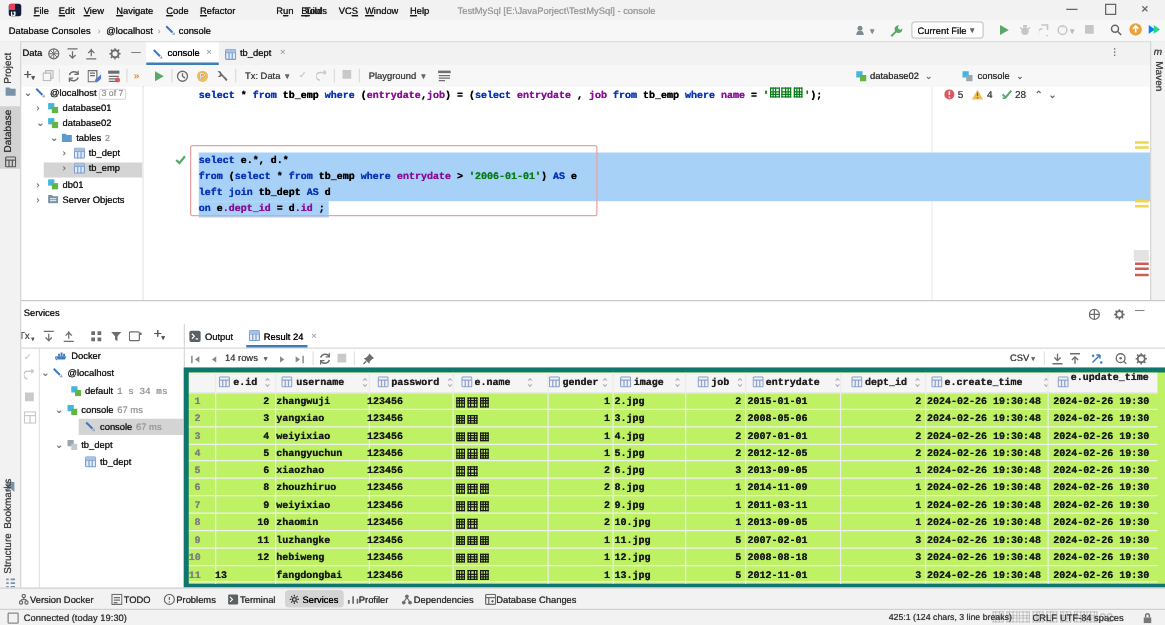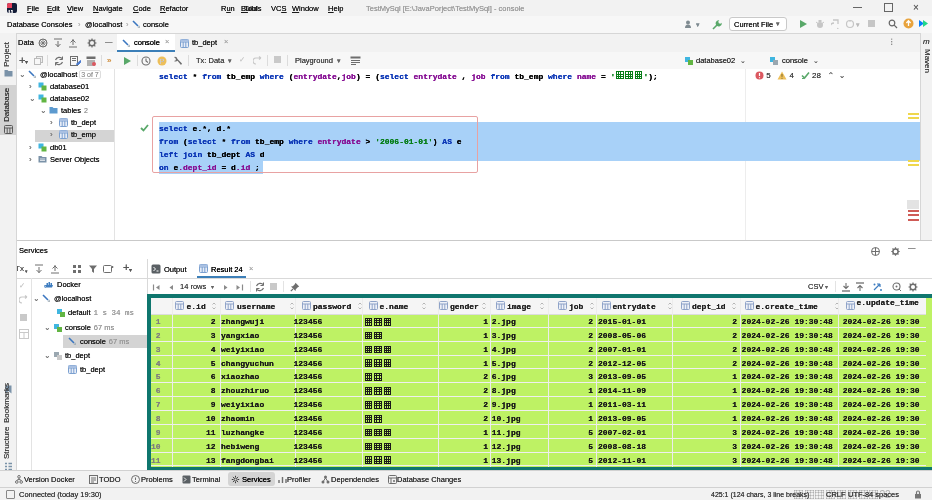--- a/index.html
+++ b/index.html
@@ -713,21 +713,21 @@
   <div class="ab" style="left:213px;top:142.6px;line-height:13px;color:#1a1a1a;"><span class="cjk"></span><span class="cjk"></span><span class="cjk"></span></div>
   <div class="ab mono" style="left:287.5px;top:141.6px;width:49.5px;text-align:right;line-height:13px;color:#1a1a1a;">1</div>
   <div class="ab mono" style="left:340.7px;top:141.6px;line-height:13px;color:#1a1a1a;">12.jpg</div>
   <div class="ab mono" style="left:397.5px;top:141.6px;width:44.5px;text-align:right;line-height:13px;color:#1a1a1a;">5</div>
   <div class="ab mono" style="left:447px;top:141.6px;line-height:13px;color:#1a1a1a;">2008-08-18</div>
   <div class="ab mono" style="left:521px;top:141.6px;width:65px;text-align:right;line-height:13px;color:#1a1a1a;">3</div>
   <div class="ab mono" style="left:590.6px;top:141.6px;line-height:13px;color:#1a1a1a;">2024-02-26 19:30:48</div>
   <div class="ab mono" style="left:691.7px;top:141.6px;line-height:13px;color:#1a1a1a;">2024-02-26 19:30</div>
   <span class="ab" style="left:0;top:167.3px;width:775px;height:1px;background:#efefef;"></span>
   <div class="ab mono" style="left:0;top:155.5px;width:9.5px;text-align:right;line-height:13px;color:#808080;">11</div>
-  <div class="ab mono" style="left:21px;top:156px;width:43.5px;text-align:right;line-height:13px;color:#1a1a1a;">13</div>
+  <div class="ab mono" style="left:21px;top:156px;width:43.5px;line-height:13px;color:#1a1a1a;">13</div>
   <div class="ab mono" style="left:70px;top:155.5px;line-height:13px;color:#1a1a1a;">fangdongbai</div>
   <div class="ab mono" style="left:142.5px;top:155.5px;line-height:13px;color:#1a1a1a;">123456</div>
   <div class="ab" style="left:213px;top:156.5px;line-height:13px;color:#1a1a1a;"><span class="cjk"></span><span class="cjk"></span><span class="cjk"></span></div>
   <div class="ab mono" style="left:287.5px;top:155.5px;width:49.5px;text-align:right;line-height:13px;color:#1a1a1a;">1</div>
   <div class="ab mono" style="left:340.7px;top:155.5px;line-height:13px;color:#1a1a1a;">13.jpg</div>
   <div class="ab mono" style="left:397.5px;top:155.5px;width:44.5px;text-align:right;line-height:13px;color:#1a1a1a;">5</div>
   <div class="ab mono" style="left:447px;top:155.5px;line-height:13px;color:#1a1a1a;">2012-11-01</div>
   <div class="ab mono" style="left:521px;top:155.5px;width:65px;text-align:right;line-height:13px;color:#1a1a1a;">3</div>
   <div class="ab mono" style="left:590.6px;top:155.5px;line-height:13px;color:#1a1a1a;">2024-02-26 19:30:48</div>
   <div class="ab mono" style="left:691.7px;top:155.5px;line-height:13px;color:#1a1a1a;">2024-02-26 19:30</div>

